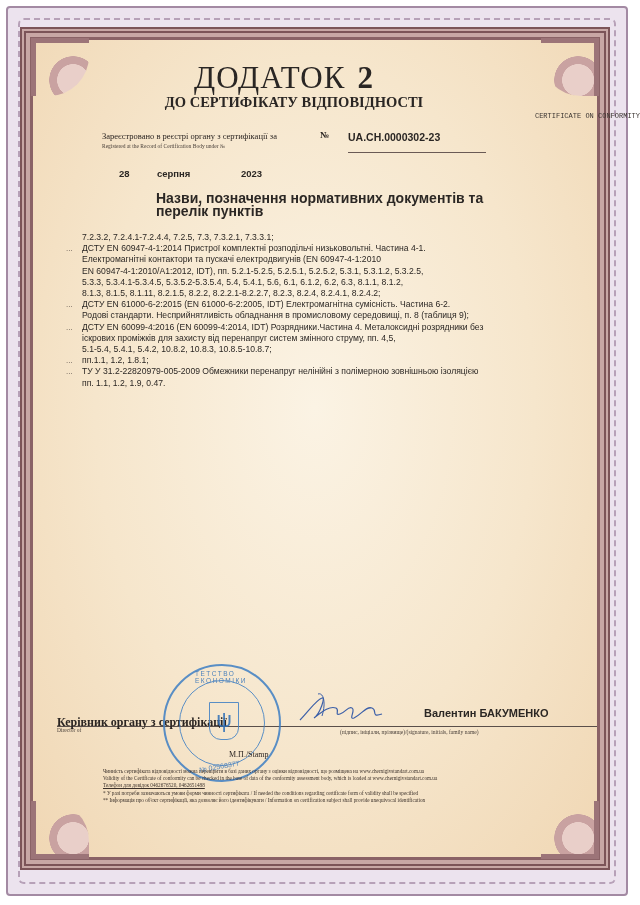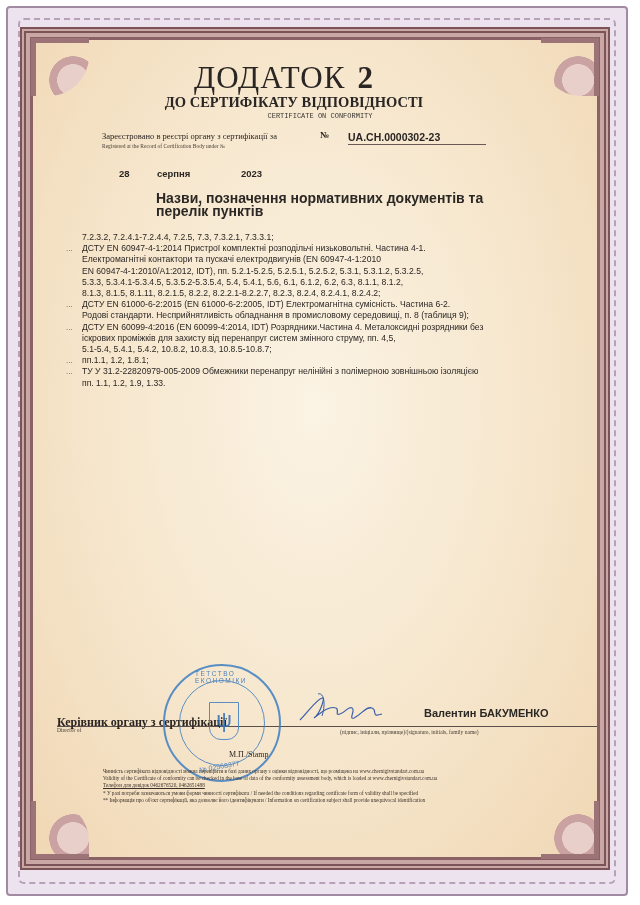--- a/index.html
+++ b/index.html
@@ -49,36 +49,36 @@
   .title {
     position: absolute; left: 0; width: 568px; top: 60px; text-align: center;
     font-family: "Liberation Serif", serif; font-size: 31px; color: #2a2624; letter-spacing: 1px;
   }
   .title .num { font-weight: bold; margin-left: 12px; }
   .subtitle {
     position: absolute; left: 0; width: 588px; top: 94px; text-align: center;
     font-family: "Liberation Serif", serif; font-weight: bold; font-size: 14.5px; color: #2a2624;
   }
   .subtitle-en {
-    position: absolute; left: 0; width: 640px; top: 112px; text-align: center;
+    position: absolute; left: 0; width: 640px; top: 112px; text-align: right;
     font-family: "Liberation Mono", monospace; font-size: 7px; color: #3a3430;
   }
   .reg-label {
     position: absolute; left: 102px; top: 131px;
     font-family: "Liberation Serif", serif; font-size: 8.5px; color: #2b2522;
   }
   .reg-no-sign { position: absolute; left: 320px; top: 130px; font-family: "Liberation Serif", serif; font-size: 9px; font-weight: bold; color:#2b2522; }
   .reg-label-en {
     position: absolute; left: 102px; top: 143px;
     font-family: "Liberation Serif", serif; font-size: 5.5px; color: #4a403a;
   }
   .reg-number {
     position: absolute; left: 348px; top: 131px; width: 138px;
     font-size: 10.5px; font-weight: bold; color: #2a2624;
-    border-bottom: 1px solid #6a5a55; padding-bottom: 1px;
+    border-bottom: 1px solid #6a5a55; padding-bottom: 9px;
   }
   .date { position: absolute; top: 168px; font-size: 9.5px; font-weight: bold; color: #2b2724; }
   .date-day { left: 119px; }
   .date-month { left: 157px; text-align: center; }
   .date-year { left: 241px; }
 
   .heading {
     position: absolute; left: 156px; top: 192px; width: 330px;
     font-size: 14px; font-weight: bold; color: #2b2724; line-height: 13px;
   }
@@ -177,21 +177,21 @@
     <div class="line"><span class="dots"></span><span>5.3.3, 5.3.4.1-5.3.4.5, 5.3.5.2-5.3.5.4, 5.4, 5.4.1, 5.6, 6.1, 6.1.2, 6.2, 6.3, 8.1.1, 8.1.2,</span></div>
     <div class="line"><span class="dots"></span><span>8.1.3, 8.1.5, 8.1.11, 8.2.1.5, 8.2.2, 8.2.2.1-8.2.2.7, 8.2.3, 8.2.4, 8.2.4.1, 8.2.4.2;</span></div>
     <div class="line"><span class="dots">...</span><span>ДСТУ EN 61000-6-2:2015 (EN 61000-6-2:2005, IDT) Електромагнітна сумісність. Частина 6-2.</span></div>
     <div class="line"><span class="dots"></span><span>Родові стандарти. Несприйнятливість обладнання в промисловому середовищі, п. 8 (таблиця 9);</span></div>
     <div class="line"><span class="dots">...</span><span>ДСТУ EN 60099-4:2016 (EN 60099-4:2014, IDT) Розрядники.Частина 4. Металоксидні розрядники без</span></div>
     <div class="line"><span class="dots"></span><span>іскрових проміжків для захисту від перенапруг систем змінного струму, пп. 4,5,</span></div>
     <div class="line"><span class="dots"></span><span>5.1-5.4, 5.4.1, 5.4.2, 10.8.2, 10.8.3, 10.8.5-10.8.7;</span></div>
     <div class="line"><span class="dots">...</span></div>
     <div class="line"><span class="dots"></span><span>пп.1.1, 1.2, 1.8.1;</span></div>
     <div class="line"><span class="dots">...</span><span>ТУ У 31.2-22820979-005-2009 Обмежники перенапруг нелінійні з полімерною зовнішньою ізоляцією</span></div>
-    <div class="line"><span class="dots"></span><span>пп. 1.1, 1.2, 1.9, 1.33.</span></div>
+    <div class="line"><span class="dots"></span><span>пп. 1.1, 1.2, 1.9, 0.47.</span></div>
   </div>
 
   <div class="sign-line"></div>
   <div class="director-label">Керівник органу з сертифікації</div>
   <div class="director-label-en">Director of</div>
   <svg class="signature" viewBox="0 0 90 35">
     <path d="M4 30 C 12 22, 20 10, 26 8 C 30 6, 24 24, 18 28 C 28 20, 34 16, 40 18 C 44 20, 38 26, 44 24 C 50 22, 52 16, 56 18 C 60 20, 52 30, 58 28 C 66 24, 70 16, 76 18 C 82 20, 74 28, 86 24" fill="none" stroke="#3b5fa8" stroke-width="1.2"></path>
     <path d="M22 4 C 28 2, 30 14, 26 26" fill="none" stroke="#3b5fa8" stroke-width="1"></path>
   </svg>
   <div class="director-name">Валентин БАКУМЕНКО</div>

